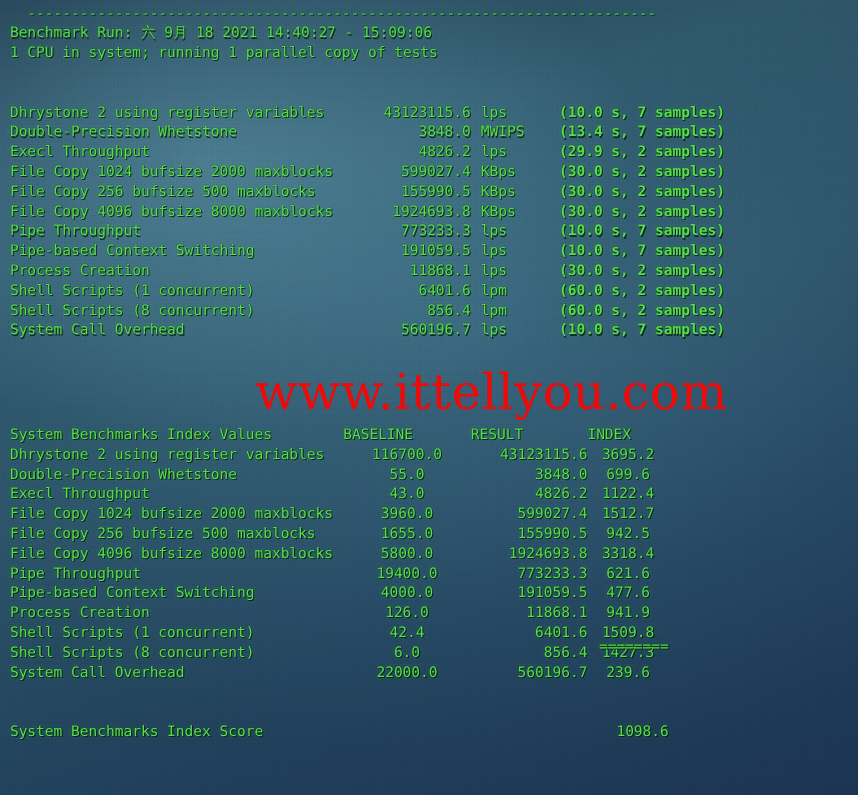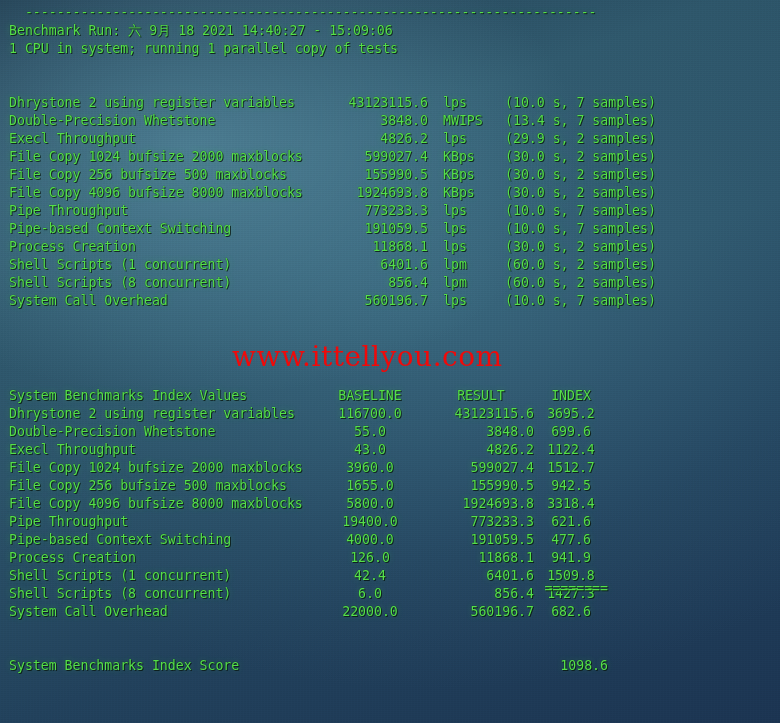--- a/index.html
+++ b/index.html
@@ -56,47 +56,47 @@
       0 0 6px rgba(70,220,90,0.30);
   }
 
   .line.blank { color: transparent; }
 
   
   .cell { display: inline-block; }
 
   .c-label  { width: 303px; }   
   .c-value  { width: 116px; text-align: right; }
-  .c-unit   { width: 62px;  text-align: left;  padding-left: 15px; }
-  .c-notes  { width: 160px; text-align: left; }
+  .c-unit   { width: 62px;  text-align: left;  padding-left: 9px; }
+  .c-notes  { width: 160px; text-align: right; font-weight: bold; }
 
   .i-label  { width: 303px; margin-top: 41px; }
   .i-base   { width: 116px; text-align: center; }
   .i-result { width: 106px; text-align: right; }
   .i-index  { width: 74px;  text-align: center; }
 
   .head .i-base,
   .head .i-result,
-  .head .i-index { text-align: center; }
+  .head .i-index { text-align: left; }
 
   .eq-row  { text-align: left; }
   .eq-pad  { display:inline-block; width: 525px; }
   .eq-mark { display:inline-block; width: 74px; text-align: right; }
 
   .score-pad { display:inline-block; width: 525px; }
   .score-val { display:inline-block; width: 74px; text-align: right; }
 
   
   #watermark {
     position: absolute;
     left: 232px;
     top: 338px;
     z-index: 5;
     font-family: "DejaVu Serif", "Liberation Serif", serif;
-    font-size: 28px;
+    font-size: 45px;
     line-height: 38px;
     color: #ef0a0a;
     white-space: nowrap;
     letter-spacing: 0.5px;
     pointer-events: none;
   }
 </style>
 </head>
 <body>
 
@@ -139,21 +139,21 @@
         <div class="line"><span class="cell i-label">Double-Precision Whetstone</span><span class="cell i-base">55.0</span><span class="cell i-result">3848.0</span><span class="cell i-index">699.6</span></div>
         <div class="line"><span class="cell i-label">Execl Throughput</span><span class="cell i-base">43.0</span><span class="cell i-result">4826.2</span><span class="cell i-index">1122.4</span></div>
         <div class="line"><span class="cell i-label">File Copy 1024 bufsize 2000 maxblocks</span><span class="cell i-base">3960.0</span><span class="cell i-result">599027.4</span><span class="cell i-index">1512.7</span></div>
         <div class="line"><span class="cell i-label">File Copy 256 bufsize 500 maxblocks</span><span class="cell i-base">1655.0</span><span class="cell i-result">155990.5</span><span class="cell i-index">942.5</span></div>
         <div class="line"><span class="cell i-label">File Copy 4096 bufsize 8000 maxblocks</span><span class="cell i-base">5800.0</span><span class="cell i-result">1924693.8</span><span class="cell i-index">3318.4</span></div>
         <div class="line"><span class="cell i-label">Pipe Throughput</span><span class="cell i-base">19400.0</span><span class="cell i-result">773233.3</span><span class="cell i-index">621.6</span></div>
         <div class="line"><span class="cell i-label">Pipe-based Context Switching</span><span class="cell i-base">4000.0</span><span class="cell i-result">191059.5</span><span class="cell i-index">477.6</span></div>
         <div class="line"><span class="cell i-label">Process Creation</span><span class="cell i-base">126.0</span><span class="cell i-result">11868.1</span><span class="cell i-index">941.9</span></div>
         <div class="line"><span class="cell i-label">Shell Scripts (1 concurrent)</span><span class="cell i-base">42.4</span><span class="cell i-result">6401.6</span><span class="cell i-index">1509.8</span></div>
         <div class="line"><span class="cell i-label">Shell Scripts (8 concurrent)</span><span class="cell i-base">6.0</span><span class="cell i-result">856.4</span><span class="cell i-index">1427.3</span></div>
-        <div class="line"><span class="cell i-label">System Call Overhead</span><span class="cell i-base">22000.0</span><span class="cell i-result">560196.7</span><span class="cell i-index">682.6</span></div>
+        <div class="line"><span class="cell i-label">System Call Overhead</span><span class="cell i-base">22000.0</span><span class="cell i-result">560196.7</span><span class="cell i-index">239.6</span></div>
       </div>
 
     <div class="line eq-row"><span class="eq-pad"></span><span class="eq-mark">========</span></div>
 
     <div class="line blank">&nbsp;</div>
 
     <div class="line"><span class="cell i-label">System Benchmarks Index Score</span><span class="score-pad" style="width:222px"></span><span class="score-val">1098.6</span></div>
 
   </div>
 </div>

